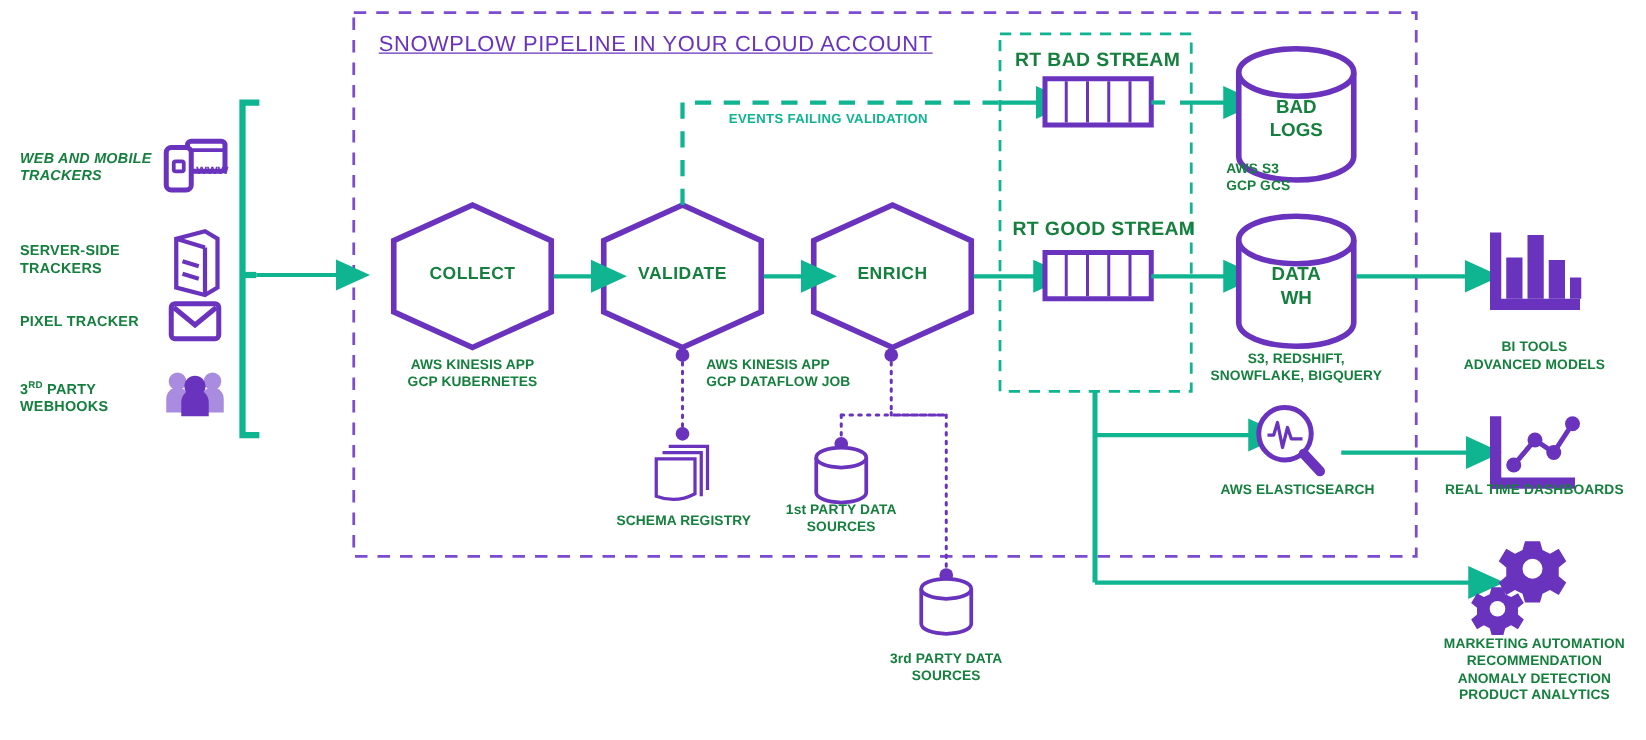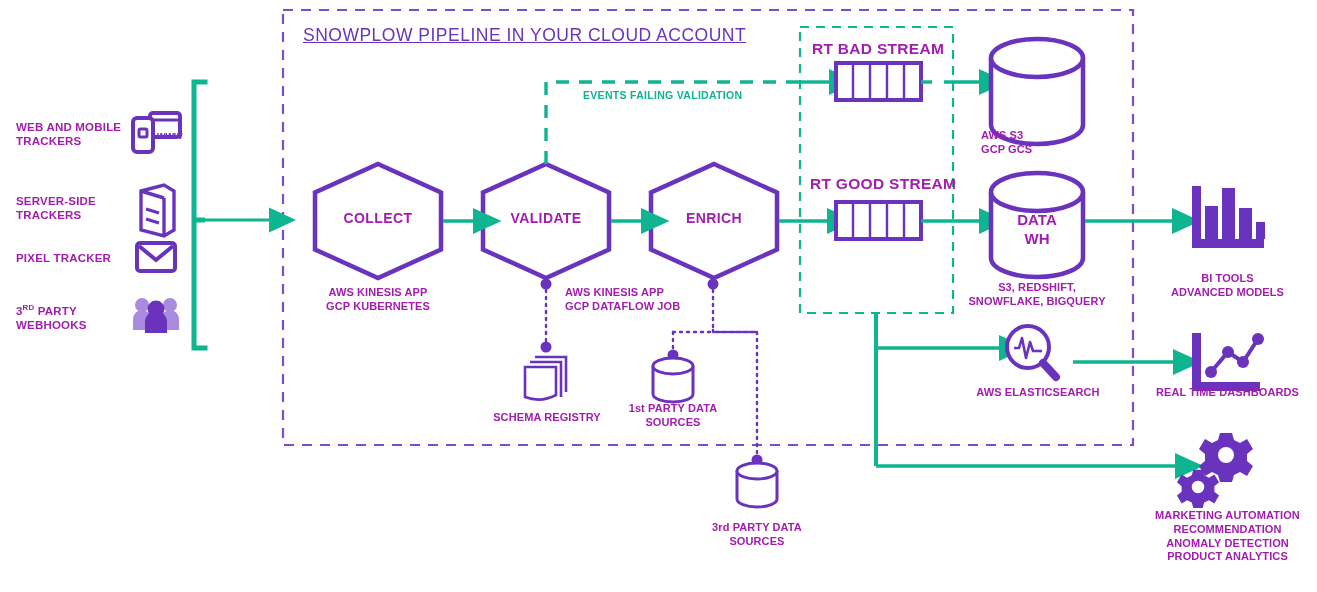--- a/index.html
+++ b/index.html
@@ -1,19 +1,19 @@
 <!DOCTYPE html>
 <html><head>
 <meta charset="utf-8">
 <style>
   html,body{margin:0;padding:0;background:#ffffff;}
   body{font-family:"Liberation Sans",sans-serif;}
   #stage{position:relative;width:1317px;height:592px;background:#ffffff;overflow:hidden;}
   #stage svg{position:absolute;left:0;top:0;}
-  .lbl{position:absolute;color:#a21caf;font-weight:bold;line-height:1.25;}
+  .lbl{position:absolute;color:#15803d;font-weight:bold;line-height:1.25;}
   .lbl.teal{color:#0FB491;font-weight:bold;}
   .src-label{font-size:11.5px;letter-spacing:.2px;}
   .hex-label{font-size:14px;letter-spacing:.4px;}
   .sub-label{font-size:11px;text-align:center;letter-spacing:.1px;}
   .stream-title{font-size:15.5px;letter-spacing:.3px;}
   .cyl-label{font-size:15px;text-align:center;line-height:1.25;}
   .box-title{font-size:17.5px;font-weight:normal;letter-spacing:.5px;color:#6A33BE;text-decoration:underline;}
   .evt-label{font-size:10.5px;letter-spacing:.3px;}
   sup{font-size:.68em;vertical-align:super;}
 </style>
@@ -181,21 +181,21 @@
     </g>
     <g transform="translate(1198,487) scale(0.78)">
       <path d="M-6,-22 h12 l2,7 6,3 7,-4 6,10 -6,5 0,7 6,5 -6,10 -7,-4 -6,3 -2,7 h-12 l-2,-7 -6,-3 -7,4 -6,-10 6,-5 0,-7 -6,-5 6,-10 7,4 6,-3 z"></path>
       <circle cx="0" cy="0" r="8" fill="#ffffff"></circle>
     </g>
   </g>
 </svg>
 
 <div class="lbl box-title" style="left:303px; top:25px;">SNOWPLOW PIPELINE IN YOUR CLOUD ACCOUNT</div>
 
-<div class="lbl src-label" style="left:16px; top:120px;">
+<div class="lbl src-label" style="left:16px; top:120px;font-style:italic;">
   <span>WEB AND MOBILE</span><br>
   <span>TRACKERS</span>
 </div>
 <div class="lbl src-label" style="left:16px; top:194px;">
   <span>SERVER-SIDE</span><br>
   <span>TRACKERS</span>
 </div>
 <div class="lbl src-label" style="left:16px; top:251px;">
   <span>PIXEL TRACKER</span>
 </div>
@@ -216,20 +216,24 @@
   <span>AWS KINESIS APP</span><br>
   <span>GCP DATAFLOW JOB</span>
 </div>
 
 <div class="lbl teal evt-label" style="left:583px; top:89px;">EVENTS FAILING VALIDATION</div>
 
 <div class="lbl stream-title" style="left:812px; top:39px;">RT BAD STREAM</div>
 <div class="lbl stream-title" style="left:810px; top:174px;">RT GOOD STREAM</div>
 
 
+<div class="lbl cyl-label" style="left:991px; top:77px; width:92px;">
+  <span>BAD</span><br>
+  <span>LOGS</span>
+</div>
 <div class="lbl sub-label" style="left:981px; top:129px; width:112px; text-align:left;">
   <span>AWS S3</span><br>
   <span>GCP GCS</span>
 </div>
 
 <div class="lbl cyl-label" style="left:991px; top:211px; width:92px;">
   <span>DATA</span><br>
   <span>WH</span>
 </div>
 <div class="lbl sub-label" style="left:962px; top:281px; width:150px;">

